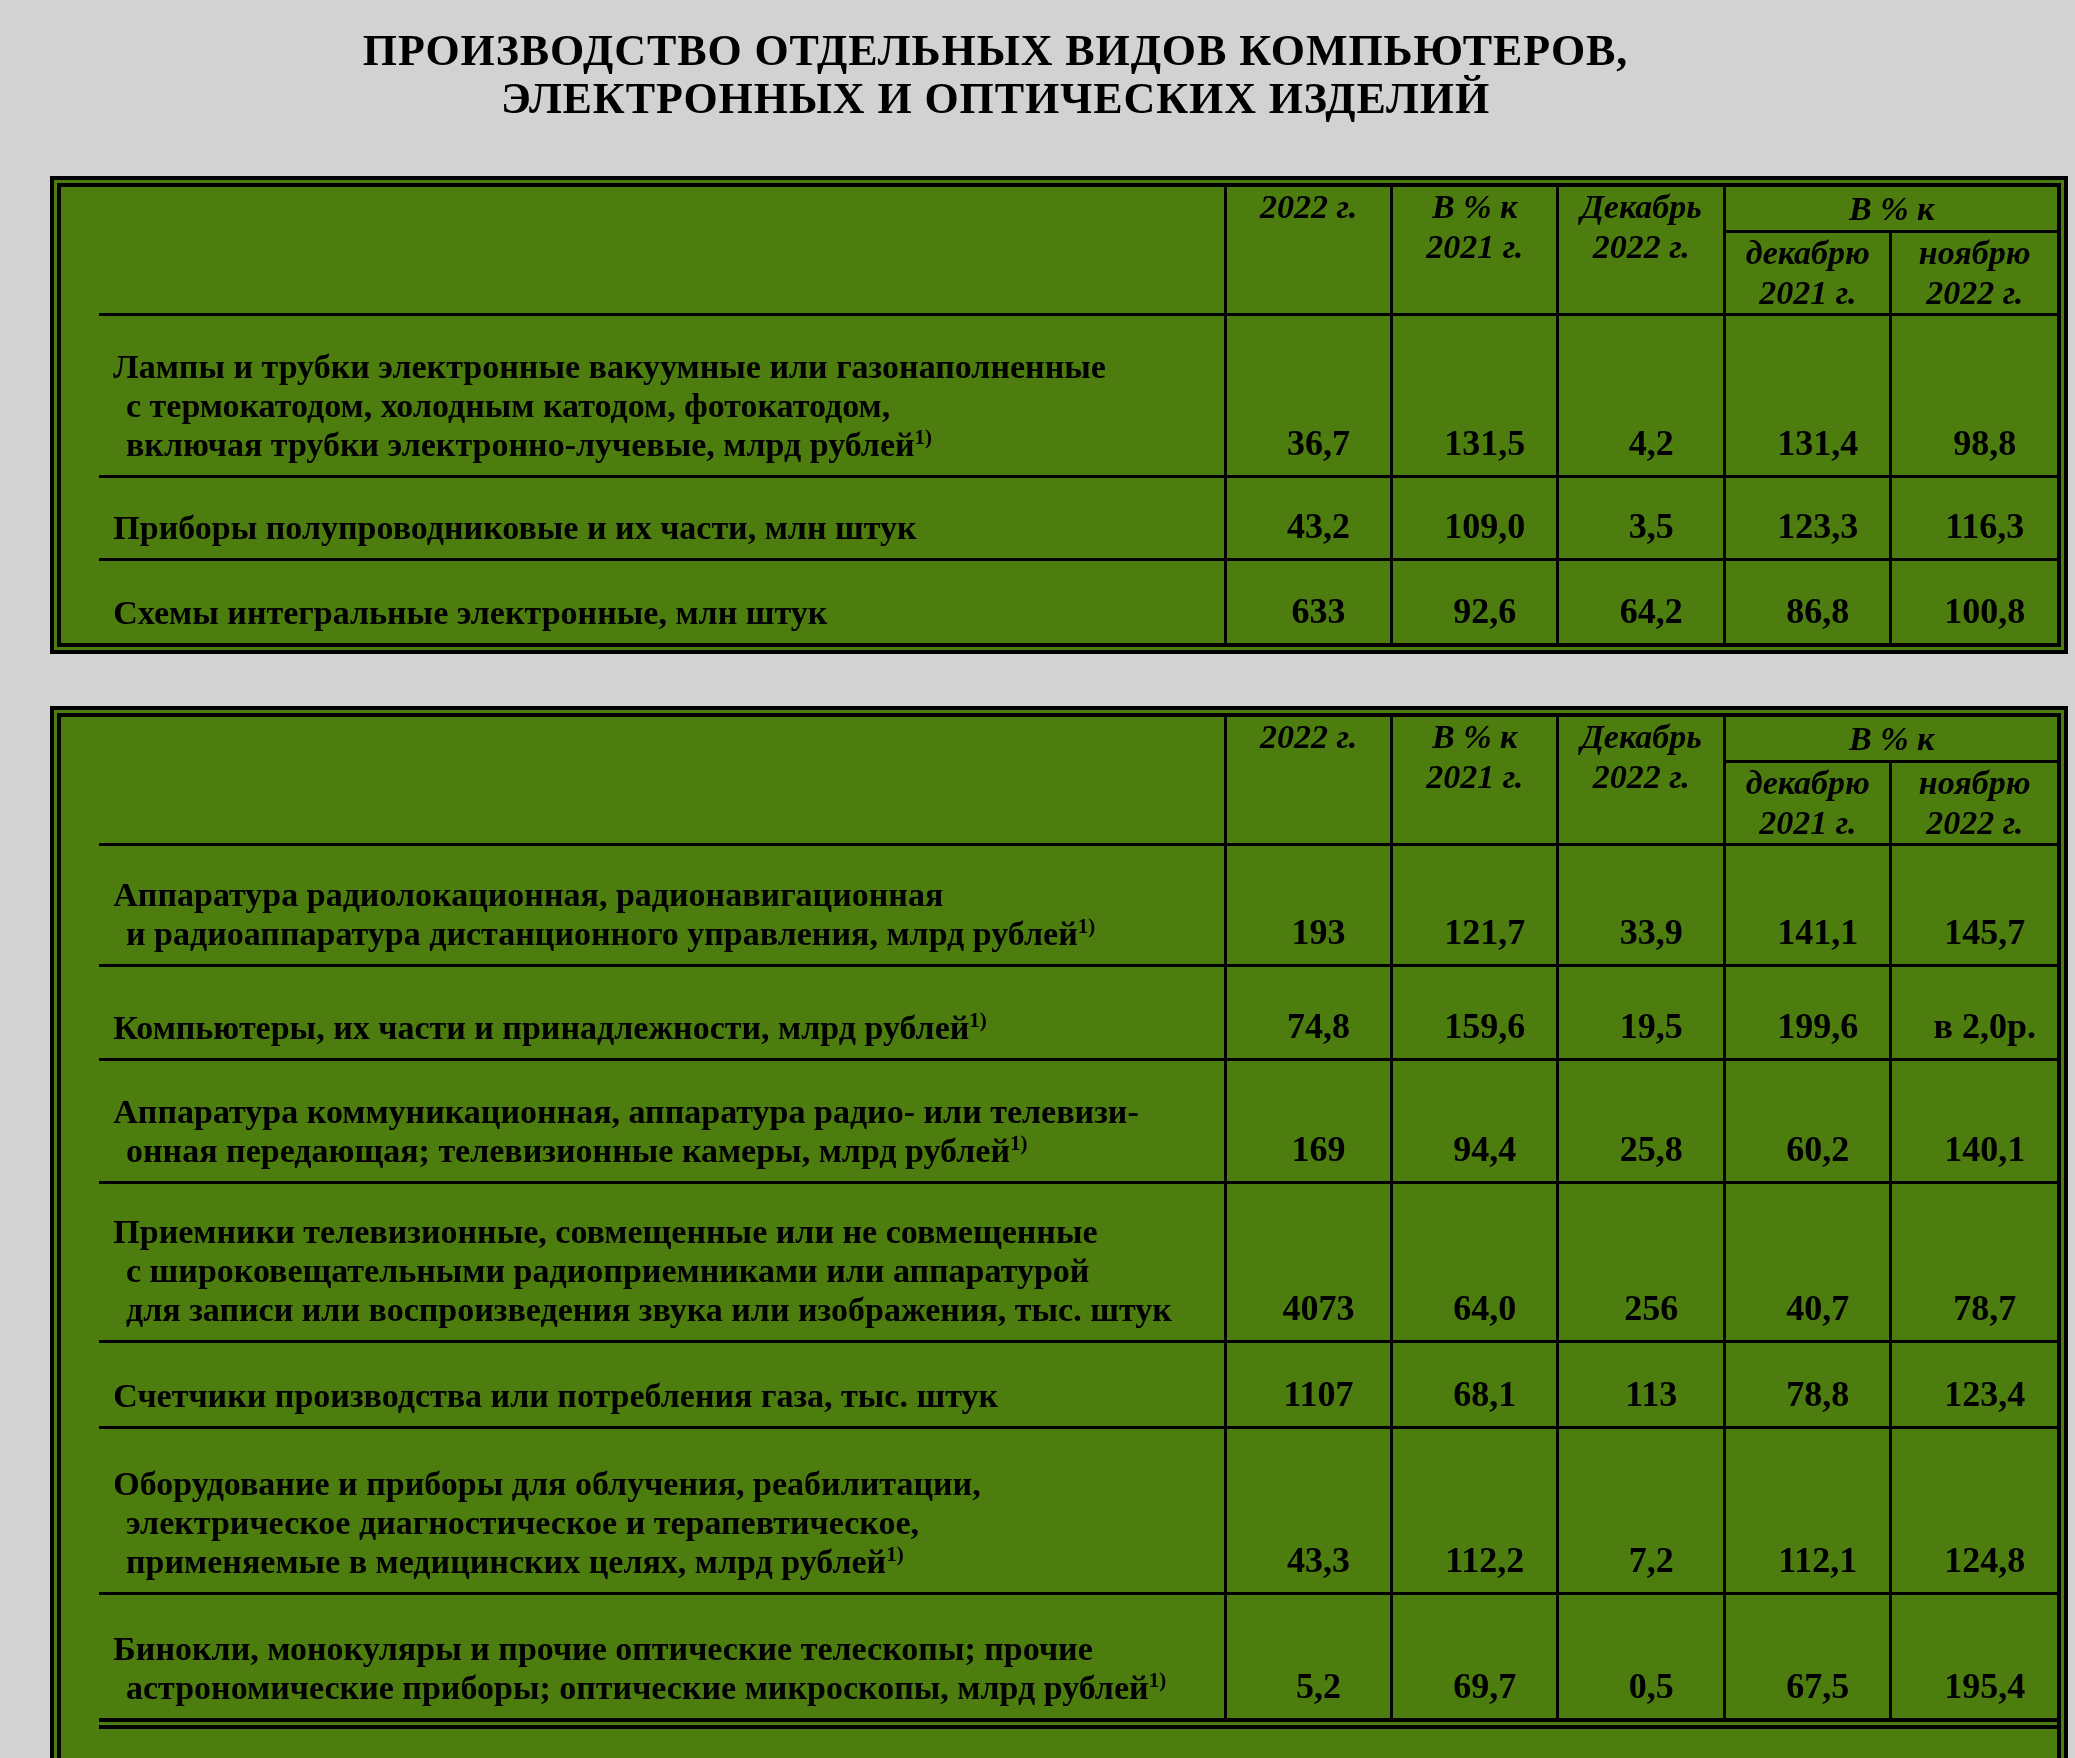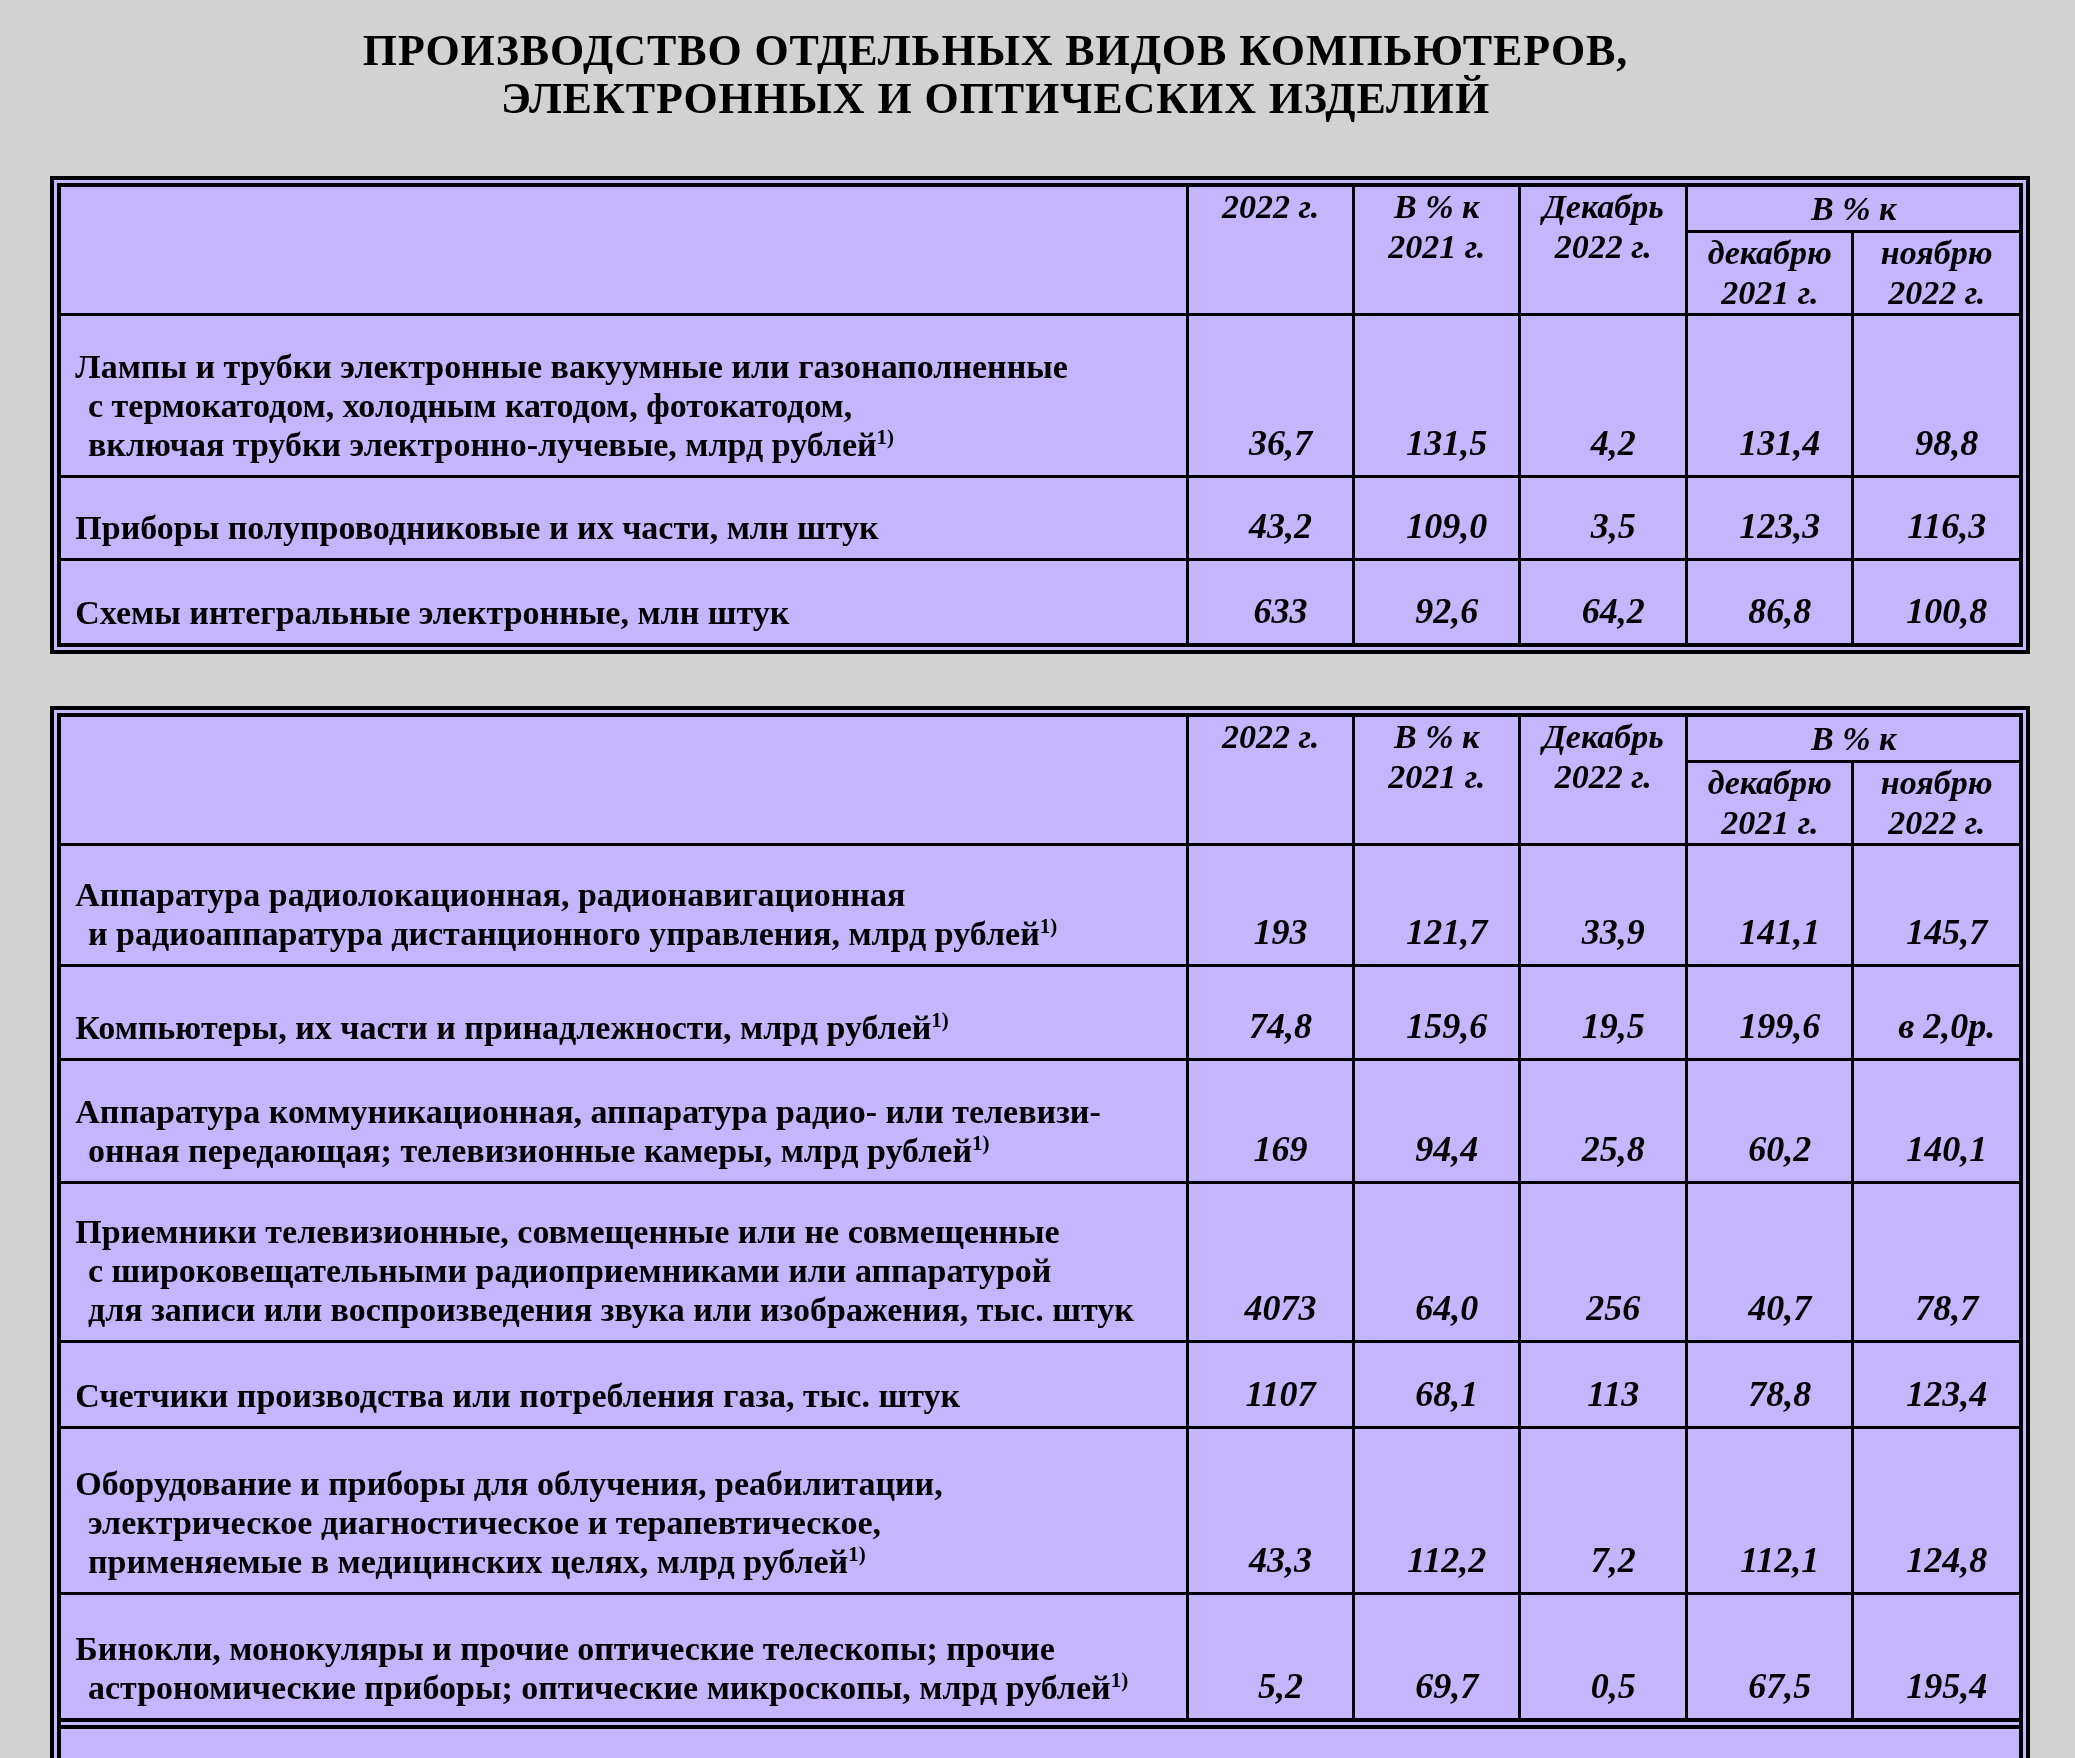--- a/index.html
+++ b/index.html
@@ -25,21 +25,22 @@
     font-size: 44px;
     line-height: 48px;
     letter-spacing: 0.9px;
     white-space: pre-line;
   }
   .twrap {
     position: absolute;
     left: 50px;
     width: 1958px;
     border: 11px double #000;
-    background: #c4b5fd;
+    background: #4d7c0f;
+    padding-left: 38px;
   }
   #t1-wrap { top: 176px; }
   #t2-wrap { top: 706px; }
 
   table.grid {
     border-collapse: collapse;
     table-layout: fixed;
     width: 100%;
   }
   .grid th, .grid td {
@@ -79,21 +80,20 @@
   td.label .lbl { white-space: pre-line; }
   td.label sup {
     font-size: 21px;
     line-height: 0;
   }
   td.val {
     text-align: center;
     vertical-align: bottom;
     font-size: 36px;
     padding: 0 0 11px 20px;
-    font-style: italic;
   }
 
   tr.footnote-row > td {
     border-top: 11px double #000;
     font-style: italic;
     font-size: 33px;
     text-align: left;
     vertical-align: middle;
     padding: 7.2px 9px 14.5px 16.3px;
     font-weight: bold;

